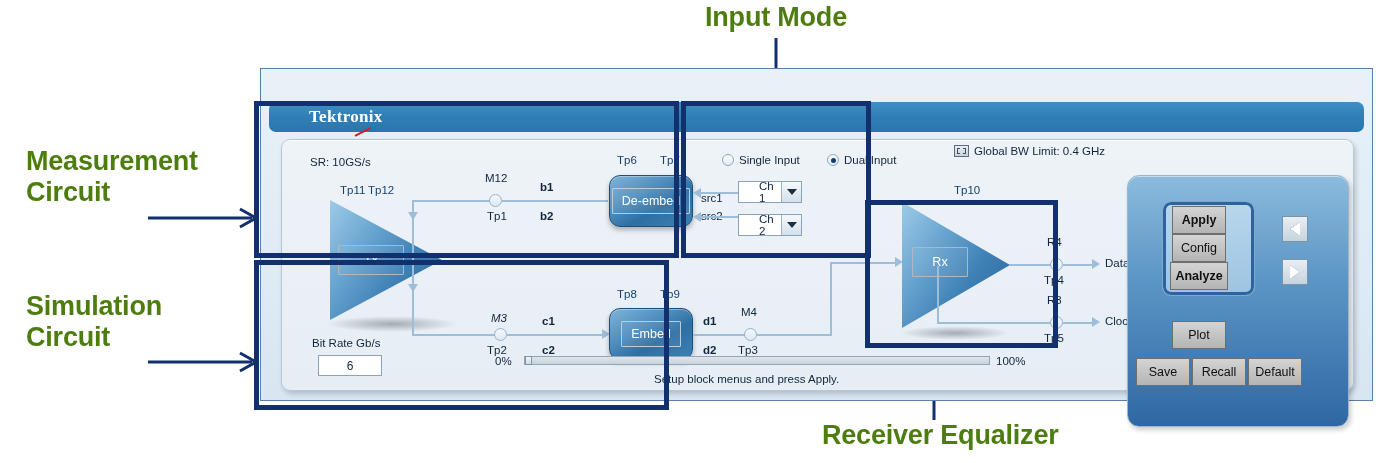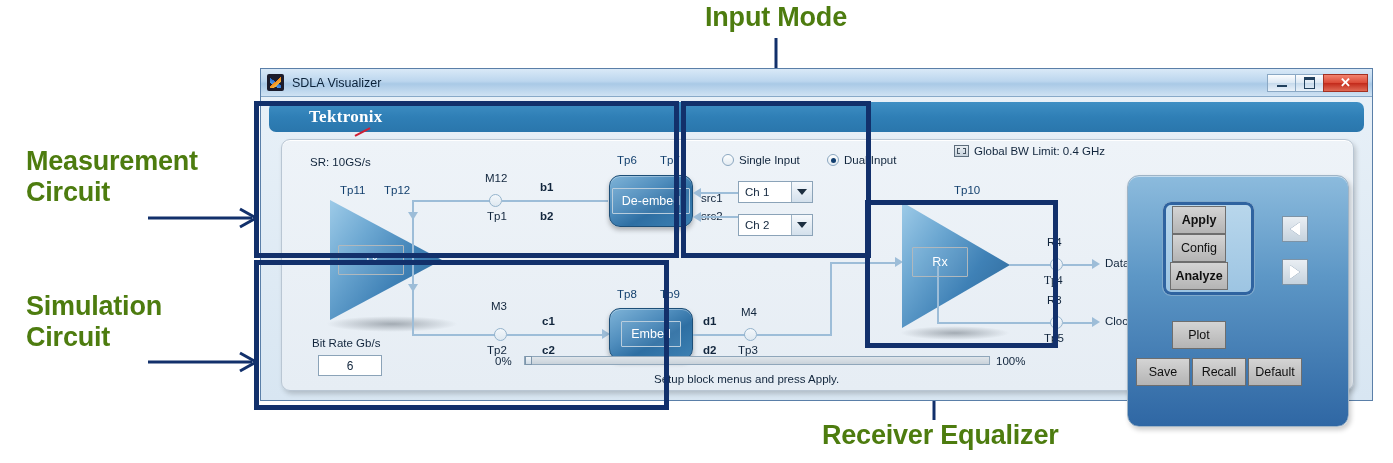--- a/index.html
+++ b/index.html
@@ -151,23 +151,23 @@
     background:linear-gradient(125deg,#9ecbe8 0%,#6da8d2 30%,#3f81b6 62%,#2b6494 100%);
     clip-path:polygon(0 0,100% 50%,0 100%);
   }
   .tri-shadow{
     position:absolute;border-radius:50%;
     background:radial-gradient(ellipse at center, rgba(60,70,80,.40) 0%, rgba(60,70,80,0) 70%);
   }
 
   
   .combo{
-    position:absolute;height:22px;width:75px;
+    position:absolute;height:22px;width:64px;
     background:#fff;border:1px solid #8ba3b8;box-sizing:border-box;
-    display:flex;align-items:center;font-size:11.5px;color:#11253c;padding-left:6px;
+    display:flex;align-items:center;font-size:11.5px;color:#11253c;padding-left:20px;
   }
   .combo .arrowbox{
     margin-left:auto;width:20px;height:20px;
     background:linear-gradient(180deg,#f6f9fc,#d3e0ec);
     border-left:1px solid #9fb3c4;display:flex;align-items:center;justify-content:center;
   }
   .combo .caret{
     width:0;height:0;border-left:5px solid transparent;border-right:5px solid transparent;
     border-top:6px solid #1c2e40;
   }
@@ -262,51 +262,38 @@
 </svg>
 
 <div class="annot" style="left:822px;top:420px;">Receiver Equalizer</div>
 <svg class="ann-arrow" style="left:920px;top:330px;" width="30" height="92">
   <line x1="14" y1="90" x2="14" y2="22" stroke="#12306b" stroke-width="3"></line>
   <polyline points="5,34 14,18 23,34" fill="none" stroke="#12306b" stroke-width="3"></polyline>
 </svg>
 
 <div id="app-window">
 
-  <div id="titlebar">
-    <div class="mlicon"></div>
-    <div id="window-title">SDLA Visualizer</div>
-    <div id="win-controls">
-      <div class="wbtn">
-          <span class="glyph-min"></span>
-        </div>
-      <div class="wbtn">
-          <span class="glyph-max"></span>
-        </div>
-      <div class="wbtn close">✕</div>
-    </div>
-  </div>
 
   <div id="tek-header">
     <div id="tek-logo">Tektronix</div>
   </div>
 
   <div id="diagram-panel">
 
     <div class="lbl" style="left:28px;top:16px;">SR: 10GS/s</div>
 
     <div class="tri-shadow" style="left:44px;top:176px;width:132px;height:16px;"></div>
     <div class="tri-wrap" style="left:48px;top:60px;width:112px;height:120px;">
       <div class="tri-r"></div>
     </div>
     <div class="blk" style="left:56px;top:106px;width:66px;height:28px;border-radius:2px;background:none;border:none;box-shadow:none;">
       <div class="blk-inner" style="width:100%;height:100%;padding:0;border-color:#b0b8bd;">Tx</div>
     </div>
     <div class="lbl lbl-blue" style="left:58px;top:44px;">Tp11</div>
-    <div class="lbl lbl-blue" style="left:102px;top:44px;text-align:right;">Tp12</div>
+    <div class="lbl lbl-blue" style="left:86px;top:44px;text-align:right;">Tp12</div>
 
     <div class="wire wv" style="left:130px;top:60px;height:136px;"></div>
     <div class="arrowD" style="left:126px;top:72px;"></div>
     <div class="arrowD" style="left:126px;top:144px;"></div>
 
     <div class="wire wh" style="left:130px;top:60px;width:84px;"></div>
     <div class="tpnode" style="left:207px;top:54px;"></div>
     <div class="lbl" style="left:203px;top:32px;">M12</div>
     <div class="lbl" style="left:205px;top:70px;">Tp1</div>
     <div class="wire wh" style="left:220px;top:60px;width:106px;"></div>
@@ -321,21 +308,21 @@
 
     <div class="lbl" style="left:419px;top:52px;">src1</div>
     <div class="lbl" style="left:419px;top:70px;">src2</div>
     <div class="arrowL" style="left:411px;top:48px;"></div>
     <div class="arrowL" style="left:411px;top:72px;"></div>
     <div class="wire wh" style="left:419px;top:52px;width:37px;"></div>
     <div class="wire wh" style="left:419px;top:76px;width:37px;"></div>
 
     <div class="wire wh" style="left:130px;top:194px;width:88px;"></div>
     <div class="tpnode" style="left:212px;top:188px;"></div>
-    <div class="lbl" style="left:209px;top:160px;">M3</div>
+    <div class="lbl" style="left:209px;top:172px;font-style:italic;">M3</div>
     <div class="lbl" style="left:205px;top:204px;">Tp2</div>
     <div class="wire wh" style="left:225px;top:194px;width:96px;"></div>
     <div class="arrowR" style="left:320px;top:189px;"></div>
     <div class="lbl" style="left:260px;top:175px;font-weight:bold;">c1</div>
     <div class="lbl" style="left:260px;top:204px;font-weight:bold;">c2</div>
 
     <div class="blk" style="left:327px;top:168px;width:84px;height:52px;">
       <div class="blk-inner">Embed</div>
     </div>
     <div class="lbl lbl-blue" style="left:335px;top:148px;">Tp8</div>
@@ -358,21 +345,21 @@
       <div class="tri-r"></div>
     </div>
     <div class="blk" style="left:630px;top:108px;width:56px;height:28px;border-radius:2px;background:none;border:none;box-shadow:none;">
       <div class="blk-inner" style="width:100%;height:100%;padding:0;border-color:#b0b8bd;">Rx</div>
     </div>
     <div class="lbl lbl-blue" style="left:672px;top:44px;">Tp10</div>
 
     <div class="wire wh" style="left:727px;top:124px;width:44px;"></div>
     <div class="tpnode" style="left:768px;top:118px;"></div>
     <div class="lbl" style="left:765px;top:96px;">R4</div>
-    <div class="lbl" style="left:762px;top:134px;font-family:Liberation Serif, serif;">Tp4</div>
+    <div class="lbl" style="left:762px;top:134px;">Tp4</div>
     <div class="wire wh" style="left:781px;top:124px;width:32px;"></div>
     <div class="arrowR" style="left:810px;top:119px;"></div>
     <div class="lbl" style="left:823px;top:117px;">Data</div>
 
     <div class="wire wv" style="left:655px;top:126px;height:58px;"></div>
     <div class="wire wh" style="left:655px;top:182px;width:116px;"></div>
     <div class="tpnode" style="left:768px;top:176px;"></div>
     <div class="lbl" style="left:765px;top:154px;">R3</div>
     <div class="lbl" style="left:762px;top:192px;">Tp5</div>
     <div class="wire wh" style="left:781px;top:182px;width:32px;"></div>

